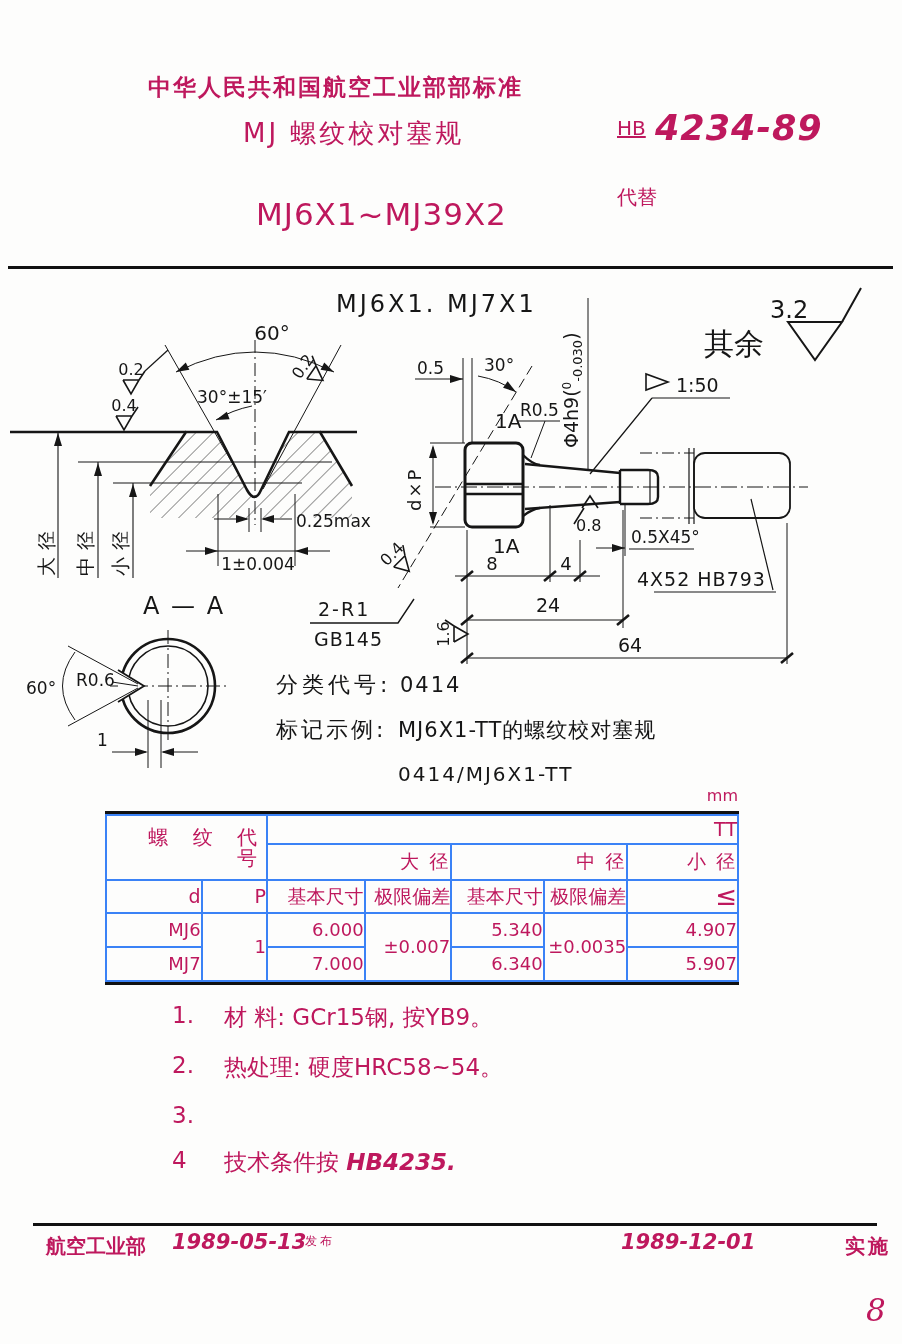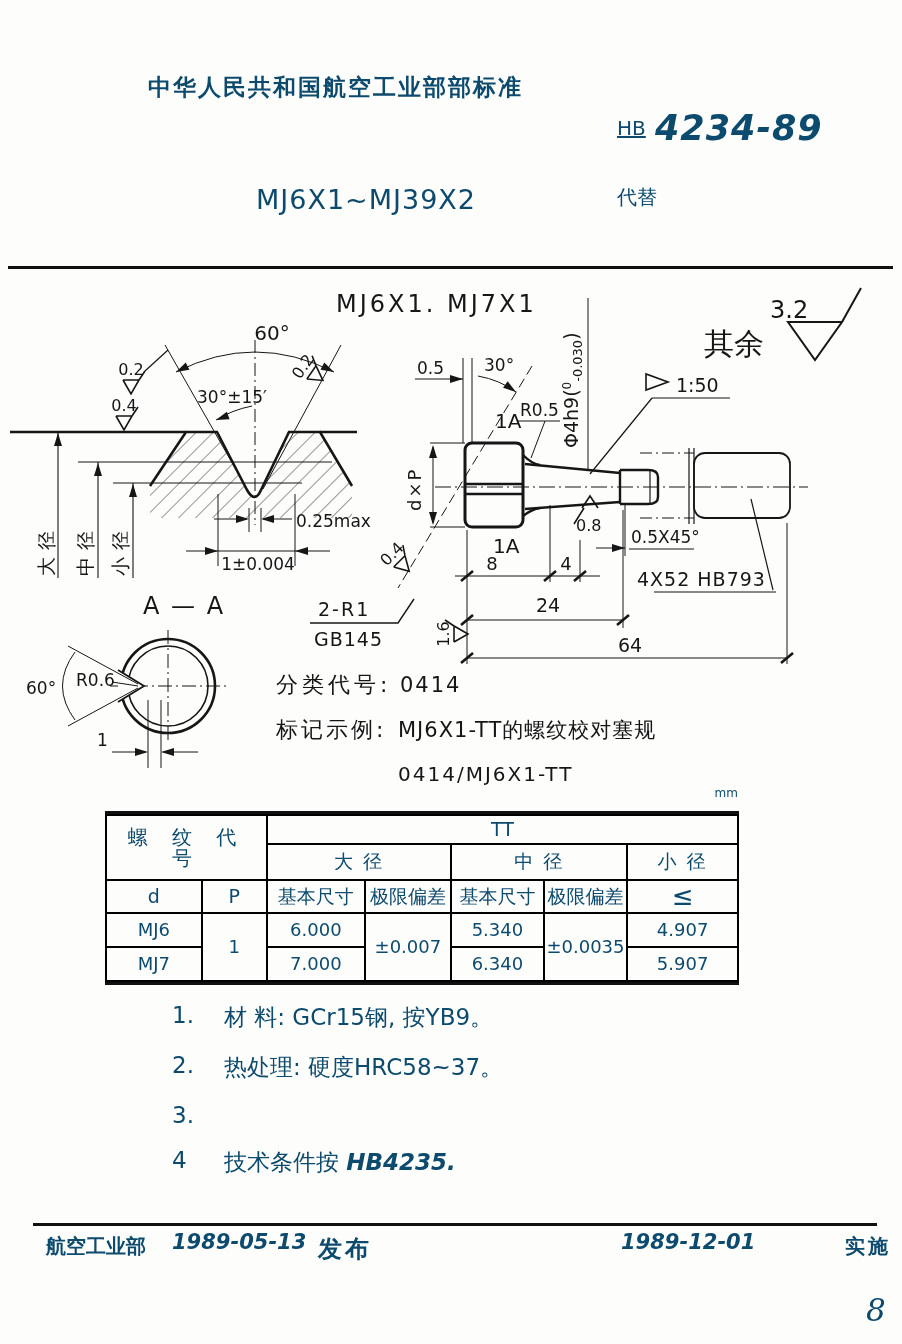--- a/index.html
+++ b/index.html
@@ -1,55 +1,56 @@
 <!DOCTYPE html>
 <html><head>
 <meta charset="utf-8">
 <style>
   html,body{margin:0;padding:0;background:#ffffff;}
-  .page{position:relative;width:902px;height:1344px;background:#fdfdfc;color:#0c4a6e;
+  .page{position:relative;width:902px;height:1344px;background:#fdfdfc;color:#be185d;
         font-family:"DejaVu Sans",sans-serif;overflow:hidden;}
   .abs{position:absolute;}
   .hdr-org{left:148px;top:72px;font-size:23px;font-weight:bold;letter-spacing:2px;}
   .hdr-t1{left:243px;top:116px;font-size:26px;letter-spacing:3px;}
   .hdr-t2{left:262px;top:163px;font-size:26px;letter-spacing:2px;}
-  .hdr-t3{left:256px;top:184px;font-size:27px;letter-spacing:1px;}
+  .hdr-t3{left:256px;top:196px;font-size:31px;letter-spacing:1px;}
   .hdr-code{left:617px;top:116px;font-size:20px;text-decoration:underline;}
   .hdr-codeno{left:655px;top:108px;font-size:35px;font-style:italic;font-weight:bold;letter-spacing:1px;}
   .hdr-rep{left:617px;top:184px;font-size:20px;}
   .rule-top{left:8px;top:266px;width:885px;height:3px;background:#111;}
-  .unit-mm{left:650px;top:786px;width:88px;font-size:12px;text-align:right;}
+  .unit-mm{left:650px;top:786px;width:88px;font-size:16px;text-align:right;}
   .tbl-wrap{left:105px;top:811px;width:634px;border-top:3px solid #111;border-bottom:3px solid #111;}
   table{border-collapse:collapse;table-layout:fixed;width:634px;}
-  td{border:2px solid #000000;text-align:center;vertical-align:middle;padding:0;
+  td{border:2px solid #3b82f6;text-align:right;vertical-align:middle;padding:0;
      font-size:18px;line-height:1.05;}
   td.hd{font-size:19px;}
   td.thr{letter-spacing:9px;font-size:20px;}
   td.dia{letter-spacing:2px;}
   td.lte{font-size:26px;}
   .notes{left:172px;top:1002px;display:flex;flex-direction:column;gap:19px;font-size:23px;}
   .note{display:flex;}
   .note .no{width:52px;}
   .note em{font-style:italic;font-weight:bold;}
   .rule-bot{left:33px;top:1223px;width:844px;height:3px;background:#111;}
   .ft-issuer{left:46px;top:1233px;font-size:20px;font-weight:bold;}
   .ft-d1{left:172px;top:1230px;font-size:21px;font-style:italic;font-weight:bold;}
-  .ft-fb{left:318px;top:1233px;font-size:24px;font-weight:bold;letter-spacing:3px;}
+  .ft-fb{left:305px;top:1233px;font-size:12px;font-weight:normal;letter-spacing:3px;}
   .ft-d2{left:621px;top:1230px;font-size:21px;font-style:italic;font-weight:bold;}
   .ft-ss{left:798px;top:1233px;font-size:20px;font-weight:bold;letter-spacing:3px;margin-left:47px;}
   .pageno{left:866px;top:1292px;font-size:31px;font-style:italic;font-family:"DejaVu Serif",serif;}
   svg text{fill:#161616;font-family:"DejaVu Sans",sans-serif;}
   svg .ln{stroke:#161616;fill:none;}
 </style>
 </head>
 <body>
 
 <div class="page">
 
   <div class="abs hdr-org">中华人民共和国航空工业部部标准</div>
+  <div class="abs hdr-t1">MJ 螺纹校对塞规</div>
   <div class="abs hdr-t3">MJ6X1~MJ39X2</div>
   <div class="abs hdr-code">HB</div>
   <div class="abs hdr-codeno">4234-89</div>
   <div class="abs hdr-rep">代替</div>
   <div class="abs rule-top"></div>
 
   <svg class="abs" style="left:0;top:270px" width="902" height="530" viewBox="0 270 902 530">
     <defs>
       <pattern id="hatch" width="12" height="12" patternUnits="userSpaceOnUse" patternTransform="rotate(45)">
         <line x1="0" y1="0" x2="0" y2="12" stroke="#3a3a3a" stroke-width="1.1"></line>
@@ -279,21 +280,21 @@
       </table>
   </div>
 
   <div class="abs notes">
     <div class="note">
       <span class="no">1.</span>
       <span>材  料: GCr15钢, 按YB9。</span>
     </div>
     <div class="note">
       <span class="no">2.</span>
-      <span>热处理: 硬度HRC58~37。</span>
+      <span>热处理: 硬度HRC58~54。</span>
     </div>
     <div class="note">
       <span class="no">3.</span>
     </div>
     <div class="note">
       <span class="no">4</span>
       <span><span>技术条件按</span>&nbsp;<em>HB4235.</em></span>
     </div>
   </div>
 

